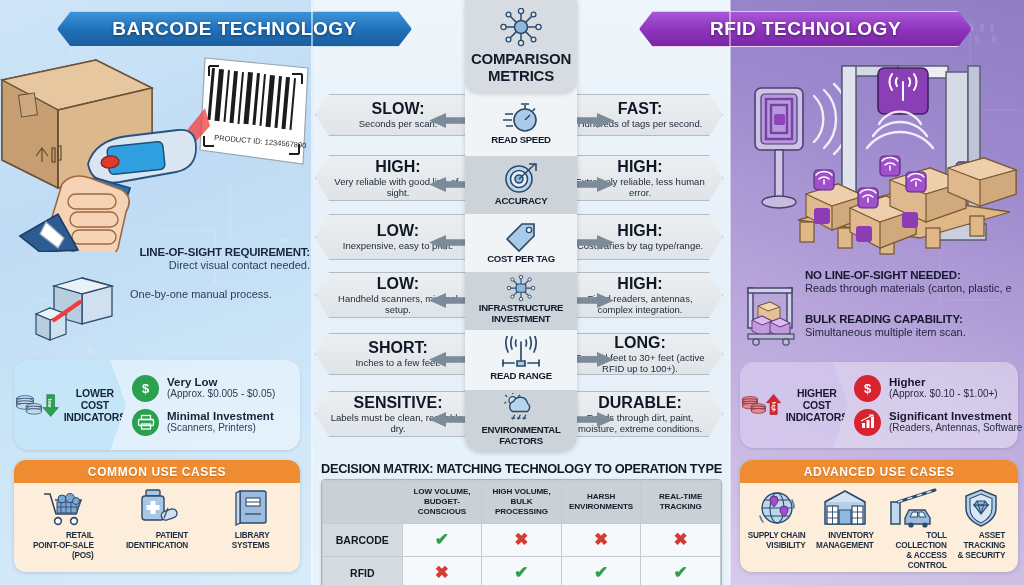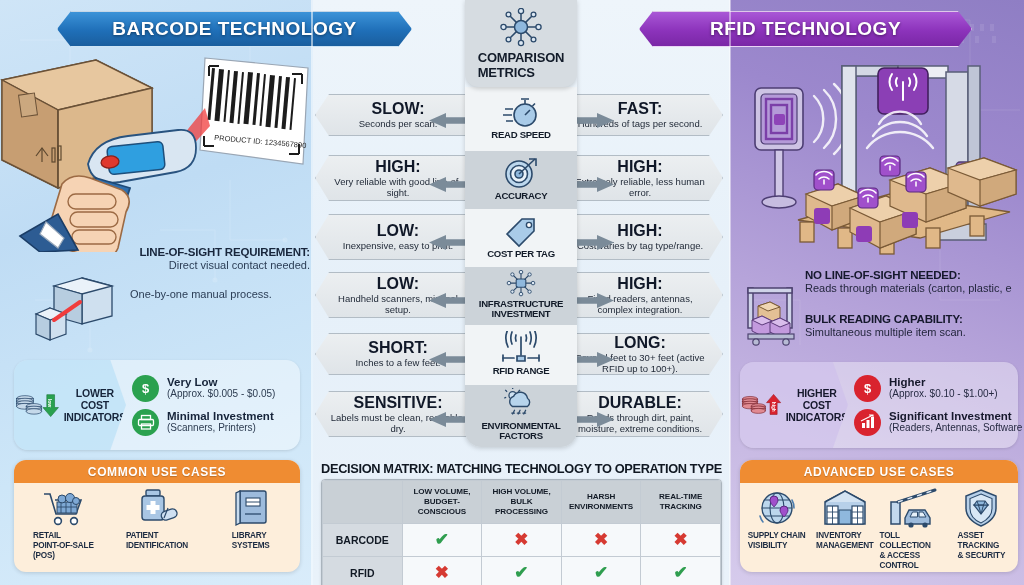--- a/index.html
+++ b/index.html
@@ -119,41 +119,41 @@
   .uc-card.right { left: 10px; top: 460px; width: 278px; height: 112px; }
   .uc-head {
     height: 23px; background: #ef8c32; color: #fff;
     display: flex; align-items: center; justify-content: center;
     font-weight: bold; font-size: 12px; letter-spacing: .6px;
     text-shadow: 0 1px 1px rgba(0,0,0,.22);
   }
   .uc-body { display: flex; padding: 5px 3px 4px; gap: 1px; }
   .uc-item { flex: 1; display: flex; flex-direction: column; align-items: center; gap: 3px; }
   .uc-item .cap {
-    font-size: 8.2px; font-weight: bold; text-align: left;
+    font-size: 8.2px; font-weight: bold; text-align: right;
     color: #1c2b42; line-height: 1.2; letter-spacing: -.2px;
   }
 
   
   .spine {
     position: absolute; left: 152px; top: 0; width: 112px;
     border-radius: 0 0 16px 16px; overflow: hidden;
     box-shadow: 0 1px 5px rgba(0,0,0,.18);
     z-index: 4;
   }
   .spine-head {
     background: #d6dce1; padding: 8px 4px 7px;
     display: flex; flex-direction: column; align-items: center; gap: 3px;
     border-radius: 0 0 14px 14px;
     box-shadow: 0 2px 4px rgba(0,0,0,.16);
     position: relative; z-index: 2;
   }
   .spine-head .t {
-    font-size: 13px; font-weight: bold; color: #121b29;
-    text-align: left; line-height: 1.12; letter-spacing: -.2px;
+    font-size: 15px; font-weight: bold; color: #121b29;
+    text-align: center; line-height: 1.12; letter-spacing: -.2px;
   }
   .metric-cell {
     display: flex; flex-direction: column; align-items: center; justify-content: center;
     gap: 1px; padding: 3px 3px 5px;
   }
   .metric-cell .m {
     font-size: 9.6px; font-weight: bold; color: #121b29;
     text-align: center; line-height: 1.12; letter-spacing: -.3px;
   }
   .metric-cell.odd  { background: #f1f4f6; }
@@ -588,21 +588,21 @@
           <g stroke="#2c4a6b" stroke-width="1.7" fill="none" stroke-linecap="round">
             <path d="M22 6 v18"></path>
             <path d="M17 10 a7 8 0 0 1 0 -6 M27 10 a7 8 0 0 0 0 -6"></path>
             <path d="M13 13 a12 14 0 0 1 0 -12 M31 13 a12 14 0 0 0 0 -12"></path>
             <path d="M9 16 a17 19 0 0 1 0 -18 M35 16 a17 19 0 0 0 0 -18"></path>
             <path d="M18 25 h8 v5 h-8 z" fill="#a9cbe8"></path>
             <path d="M4 27 h11 M29 27 h11"></path>
             <path d="M4 24 v6 M40 24 v6"></path>
           </g>
         </svg>
-        <div class="m">RFID RANGE</div>
+        <div class="m">READ RANGE</div>
       </div>
       <div class="metric-cell even" style="height:62px">
         <svg width="40" height="34" viewBox="0 0 40 34">
           <g stroke="#2c4a6b" stroke-width="1.4" fill="none">
             <circle cx="11" cy="8" r="4" fill="#cfe2f2"></circle>
             <path d="M11 1 V-1 M5 4 L3 2 M17 4 L19 2 M4 10 L2 11"></path>
           </g>
           <path d="M11 20 a6 6 0 0 1 1 -11 a8 8 0 0 1 15 2 a5.5 5.5 0 0 1 0 9 z" fill="#b7d4ec" stroke="#2c4a6b" stroke-width="1.5"></path>
           <g stroke="#2c4a6b" stroke-width="1.4" stroke-linecap="round">
             <path d="M13 24 l-2 4 M19 24 l-2 4 M25 24 l-2 4"></path>

